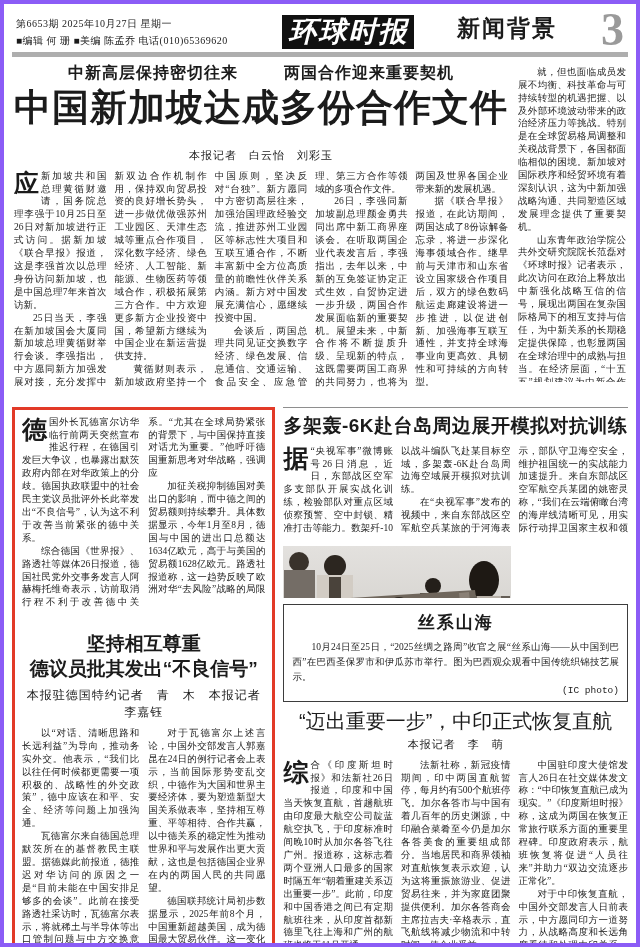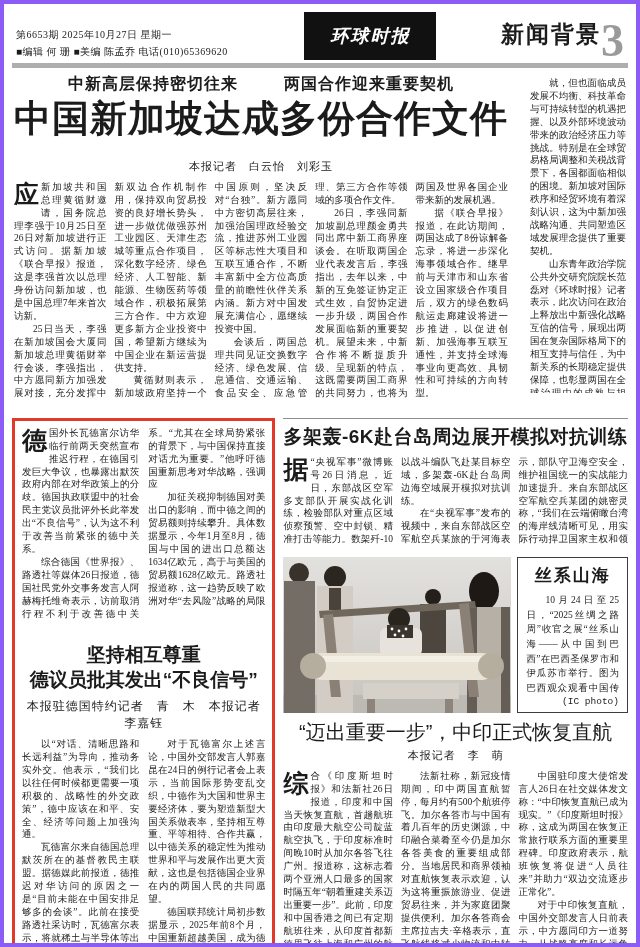--- a/index.html
+++ b/index.html
@@ -4,54 +4,54 @@
 <style>
   html,body{margin:0;padding:0;background:#e9e9e7;}
   .page{
     position:relative;width:640px;height:947px;margin:0 auto;background:#ffffff;
     box-sizing:border-box;border:4px solid #8b5cf6;overflow:hidden;
     font-family:"Liberation Serif","DejaVu Serif",serif;color:#1b1b1b;
   }
   
   .hdr{display:flex;align-items:flex-end;justify-content:space-between;padding:8px 12px 0 12px;}
   .issue-block{font-size:10px;line-height:1.7;letter-spacing:.5px;white-space:nowrap;}
-  .brand-box{background:#111;color:#fff;width:132px;height:48px;display:flex;align-items:center;justify-content:center;
-    font-family:"DejaVu Serif",serif;font-weight:bold;font-style:italic;font-size:18px;letter-spacing:2px;transform:translateX(6px);}
-  .section-block{display:flex;align-items:flex-start;}
+  .brand-box{background:#111;color:#fff;width:132px;height:34px;display:flex;align-items:center;justify-content:center;
+    font-family:"DejaVu Serif",serif;font-weight:bold;font-style:italic;font-size:28px;letter-spacing:2px;transform:translateX(6px);}
+  .section-block{display:flex;align-items:center;gap:44px;}
   .section-title{font-size:23px;font-weight:bold;letter-spacing:2px;line-height:1;padding-bottom:4px;}
   .page-number{font-size:46px;font-weight:bold;color:#9a9a9a;line-height:.8;font-family:"Liberation Serif",serif;}
   .gray-bar{height:5px;background:#aeaeae;margin:3px 8px 0 8px;}
   
   p{margin:0;text-indent:2em;}
   .bodytext{font-size:9.5px;line-height:1.36;text-align:justify;overflow:hidden;}
   .dropcap{float:left;font-size:25px;line-height:1;font-weight:bold;font-family:"Liberation Sans",sans-serif;padding:1px 2px 0 0;}
   .byline{text-align:center;font-size:11px;letter-spacing:1px;}
   
-  .lead{display:flex;gap:22px;padding:6px 10px 0 10px;}
+  .lead{display:flex;gap:10px;padding:6px 10px 0 10px;}
   .lead-left{width:500px;}
   .kicker{display:flex;justify-content:center;gap:46px;font-family:"Liberation Sans",sans-serif;font-weight:bold;font-size:16px;letter-spacing:1px;}
   h1.mainhead{margin:5px 0 20px 0;text-align:center;font-family:"Liberation Sans","DejaVu Sans",sans-serif;
     font-weight:900;font-size:37px;line-height:1.05;letter-spacing:1px;white-space:nowrap;}
   .lead-byline{margin:3px 0 7px 0;}
   .lead-body{height:232px;column-count:5;column-gap:8px;column-fill:auto;}
   .lead-side{width:110px;height:316px;margin-top:3px;}
   
   .bottom{display:flex;gap:8px;padding:5px 8px 0 8px;}
   
   .germany{width:250px;border:3px solid #e23a28;padding:6px 7px;height:544px;box-sizing:content-box;}
   .g-top{height:206px;column-count:2;column-gap:9px;column-fill:auto;}
   .g-head{margin:9px 0 5px 0;text-align:center;font-family:"Liberation Sans",sans-serif;font-weight:900;font-size:19px;line-height:1.35;letter-spacing:0;}
   .g-byline{margin-bottom:6px;font-size:12px;}
   .g-bottom{height:248px;column-count:2;column-gap:9px;column-fill:auto;}
   
   .right-col{width:354px;}
   .hr-line{border-top:1px solid #8e8e8e;margin:0 0 5px 0;}
   h2.h6k-head{margin:2px 0 6px 0;font-family:"Liberation Sans",sans-serif;font-weight:900;font-size:19px;letter-spacing:.5px;white-space:nowrap;}
   .h6k-body{height:94px;column-count:3;column-gap:8px;column-fill:auto;}
-  .mid-row{display:flex;gap:6px;margin:7px 0 5px 0;height:156px;}
+  .mid-row{display:flex;gap:6px;margin:7px 0 5px 0;height:156px;flex-direction:column;}
   .photo{width:228px;height:156px;margin:0;background:#cfcfcf;overflow:hidden;}
   .silk-box{flex:1;border:1px solid #3d3d3d;padding:5px 8px;box-sizing:border-box;display:flex;flex-direction:column;}
   .silk-title{margin:1px 0 6px 0;text-align:center;font-size:17px;font-weight:bold;letter-spacing:2px;}
   .silk-caption{font-size:9.5px;line-height:1.55;text-align:justify;text-indent:2em;flex:1;overflow:hidden;}
   .silk-credit{text-align:right;font-size:9.5px;font-family:Liberation Mono, monospace;}
   h2.india-head{margin:6px 0 2px 0;text-align:center;font-family:"Liberation Sans",sans-serif;font-weight:400;font-size:20px;letter-spacing:0;white-space:nowrap;}
   .india-byline{margin:2px 0 7px 0;}
   .india-body{height:214px;column-count:3;column-gap:8px;column-fill:auto;}
 </style>
 </head>

